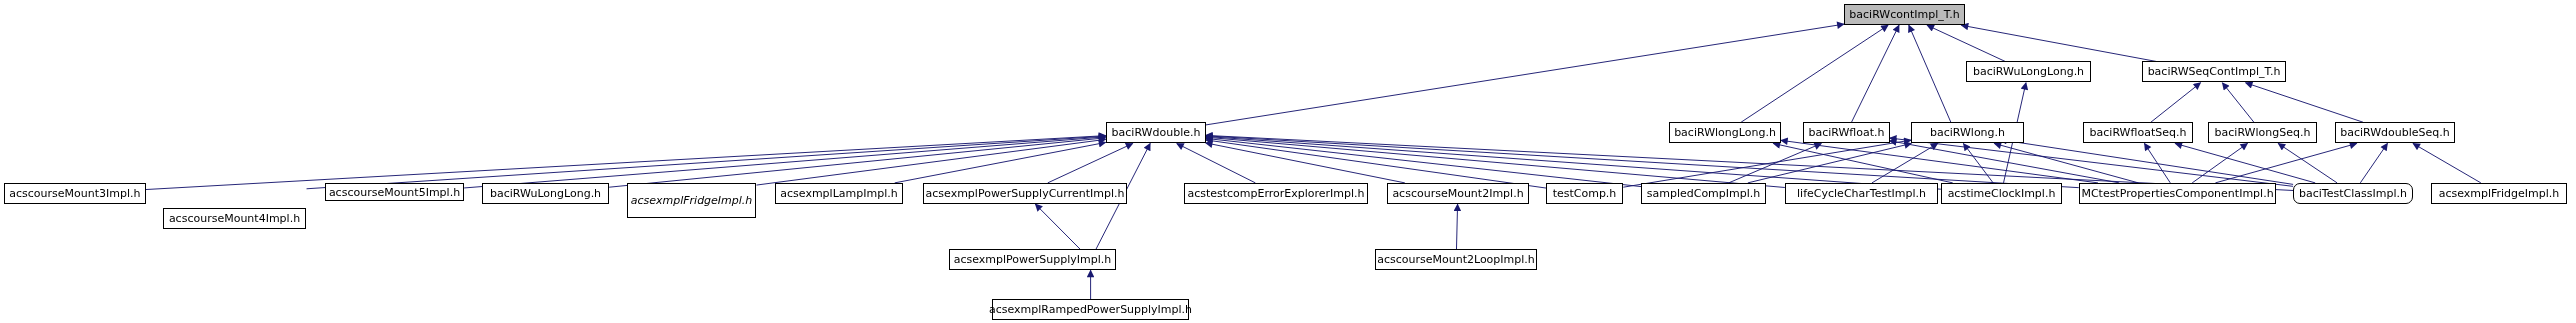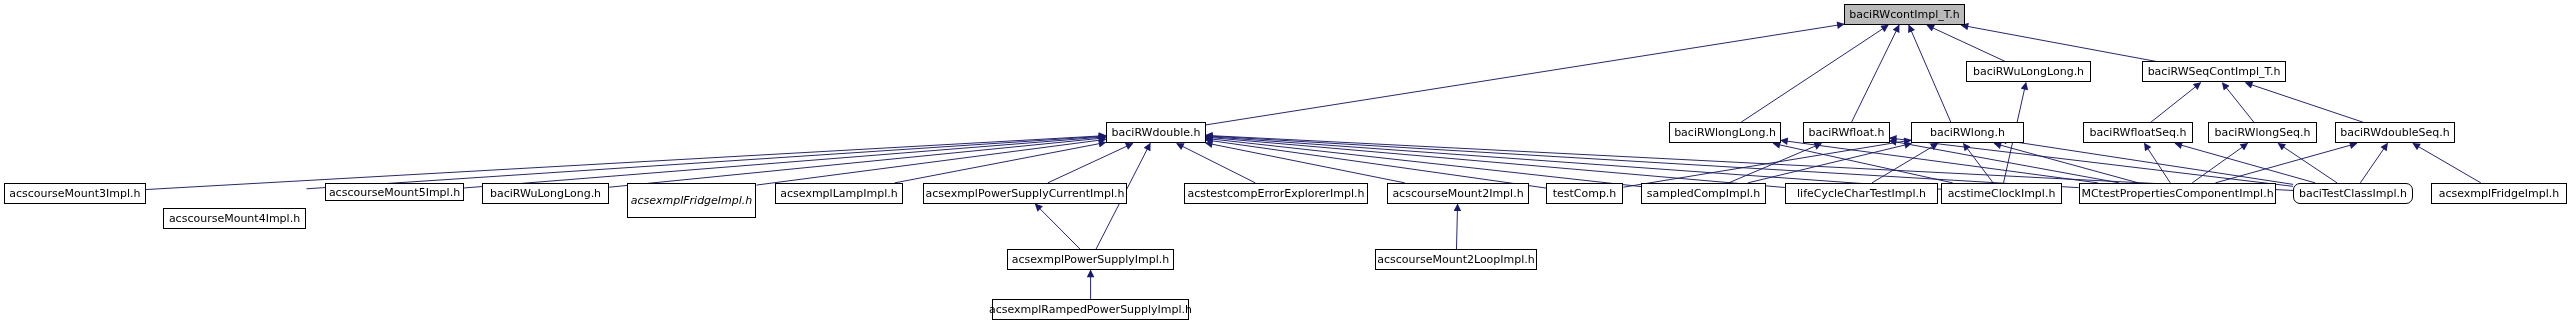--- a/index.html
+++ b/index.html
@@ -92,17 +92,17 @@
     <div class="node" style="left: 1184px; top: 183px; width: 184px; height: 21px;">acstestcompErrorExplorerImpl.h</div>
     <div class="node" style="left: 923px; top: 183px; width: 204px; height: 21px;">acsexmplPowerSupplyCurrentImpl.h</div>
     <div class="node" style="left: 1387px; top: 183px; width: 142px; height: 21px;">acscourseMount2Impl.h</div>
     <div class="node" style="left: 1546px; top: 183px; width: 77px; height: 21px;">testComp.h</div>
     <div class="node" style="left: 1641px; top: 183px; width: 125px; height: 21px;">sampledCompImpl.h</div>
     <div class="node" style="left: 1785px; top: 183px; width: 153px; height: 21px;">lifeCycleCharTestImpl.h</div>
     <div class="node" style="left: 1941px; top: 183px; width: 121px; height: 21px;">acstimeClockImpl.h</div>
     <div class="node" style="left: 2079px; top: 183px; width: 197px; height: 21px;">MCtestPropertiesComponentImpl.h</div>
     <div class="node" style="left: 2293px; top: 183px; width: 120px; height: 21px; border-radius: 7px;">baciTestClassImpl.h</div>
     <div class="node" style="left: 2431px; top: 183px; width: 136px; height: 21px;">acsexmplFridgeImpl.h</div>
-    <div class="node" style="left: 1007px; top: 249px; width: 167px; height: 21px;">acsexmplPowerSupplyImpl.h</div>
+    <div class="node" style="left: 949px; top: 249px; width: 167px; height: 21px;">acsexmplPowerSupplyImpl.h</div>
     <div class="node" style="left: 1375px; top: 249px; width: 162px; height: 21px;">acscourseMount2LoopImpl.h</div>
     <div class="node" style="left: 992px; top: 299px; width: 197px; height: 21px;">acsexmplRampedPowerSupplyImpl.h</div>
   </div>
 
 
 </body></html>

